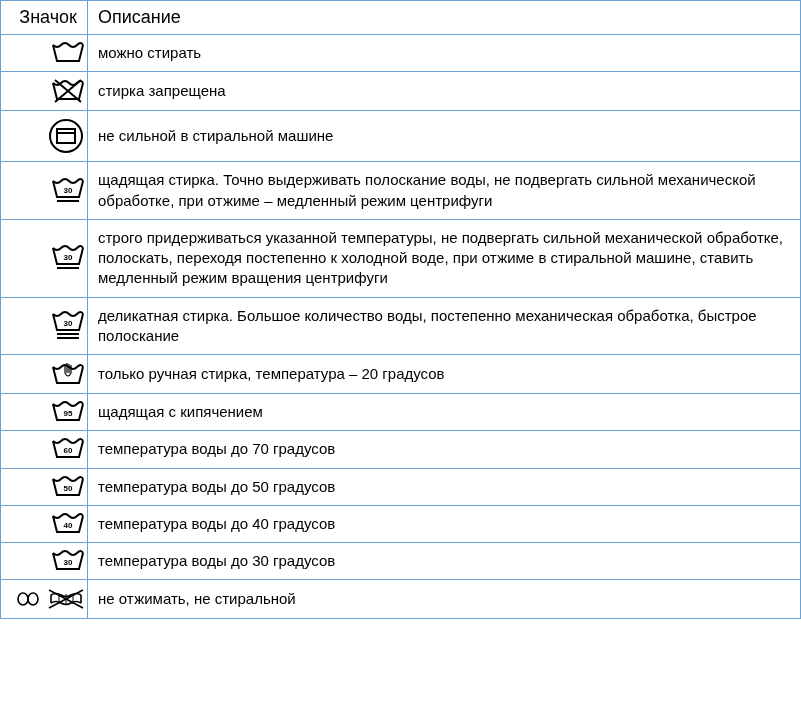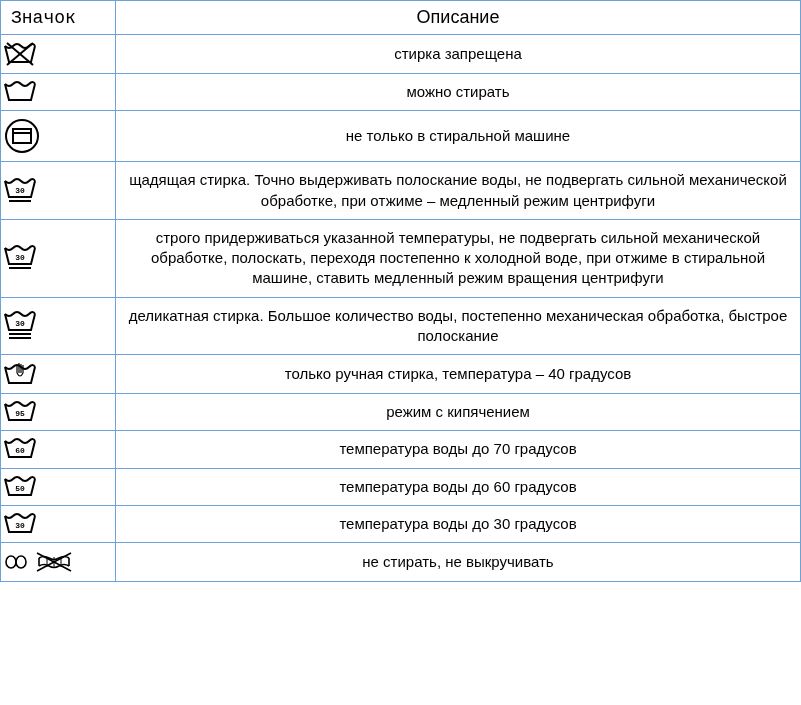--- a/index.html
+++ b/index.html
@@ -9,85 +9,84 @@
       background: #fff;
       color: #000;
       width: 801px;
     }
     table {
       border-collapse: collapse;
       width: 100%;
     }
     th, td {
       border: 1px solid #6ba3d6;
-      text-align: center;
+      text-align: left;
       vertical-align: middle;
       padding: 8px 10px;
     }
     th {
       font-weight: normal;
       font-size: 18px;
       padding: 6px 10px;
     }
     th.icon-header, td.icon-cell {
-      width: 115px;
-      text-align: left;
-      font-family: Liberation Mono, monospace;
+      width: 87px;
+      text-align: right;
     }
     td.icon-cell {
       padding: 6px 2px;
     }
     td.desc-cell {
       line-height: 1.35;
     }
     svg { display: inline-block; vertical-align: middle; }
   </style>
 </head>
 <body>
 
 <table>
   <thead>
     <tr>
       <th class="icon-header">Значок</th>
       <th>Описание</th>
     </tr>
   </thead>
   <tbody>
+
+    <tr>
+      <td class="icon-cell">
+        <svg width="34" height="24" viewBox="0 0 34 24">
+          <path d="M2 4 L6 20 L28 20 L32 4" fill="none" stroke="#000" stroke-width="2"></path>
+          <path d="M2 4 Q6 8 10 4 Q14 0 18 4 Q22 8 26 4 Q30 0 32 4" fill="none" stroke="#000" stroke-width="2"></path>
+        </svg>
+      </td>
+      <td class="desc-cell">можно стирать</td>
+    </tr>
 
     <tr>
       <td class="icon-cell">
         <svg width="34" height="26" viewBox="0 0 34 26">
           <path d="M2 5 L6 21 L28 21 L32 5" fill="none" stroke="#000" stroke-width="2"></path>
           <path d="M2 5 Q6 9 10 5 Q14 1 18 5 Q22 9 26 5 Q30 1 32 5" fill="none" stroke="#000" stroke-width="2"></path>
           <line x1="4" y1="2" x2="30" y2="24" stroke="#000" stroke-width="2"></line>
           <line x1="30" y1="2" x2="4" y2="24" stroke="#000" stroke-width="2"></line>
         </svg>
       </td>
       <td class="desc-cell">стирка запрещена</td>
     </tr>
 
     <tr>
       <td class="icon-cell">
-        <svg width="34" height="24" viewBox="0 0 34 24">
-          <path d="M2 4 L6 20 L28 20 L32 4" fill="none" stroke="#000" stroke-width="2"></path>
-          <path d="M2 4 Q6 8 10 4 Q14 0 18 4 Q22 8 26 4 Q30 0 32 4" fill="none" stroke="#000" stroke-width="2"></path>
-        </svg>
-      </td>
-      <td class="desc-cell">можно стирать</td>
-    </tr>
-
-    <tr>
-      <td class="icon-cell">
         <svg width="38" height="38" viewBox="0 0 38 38">
           <circle cx="19" cy="19" r="16" fill="none" stroke="#000" stroke-width="2"></circle>
           <rect x="10" y="12" width="18" height="14" fill="none" stroke="#000" stroke-width="2"></rect>
           <line x1="10" y1="16" x2="28" y2="16" stroke="#000" stroke-width="2"></line>
         </svg>
       </td>
-      <td class="desc-cell">не только в стиральной машине</td>
+      <td class="desc-cell">не сильной в стиральной машине</td>
     </tr>
 
     <tr>
       <td class="icon-cell">
         <svg width="34" height="28" viewBox="0 0 34 28">
           <path d="M2 4 L6 20 L28 20 L32 4" fill="none" stroke="#000" stroke-width="2"></path>
           <path d="M2 4 Q6 8 10 4 Q14 0 18 4 Q22 8 26 4 Q30 0 32 4" fill="none" stroke="#000" stroke-width="2"></path>
           <text x="17" y="16" font-size="8" font-weight="bold" text-anchor="middle">30</text>
           <line x1="6" y1="24" x2="28" y2="24" stroke="#000" stroke-width="2"></line>
         </svg>
@@ -121,32 +120,32 @@
     </tr>
 
     <tr>
       <td class="icon-cell">
         <svg width="34" height="26" viewBox="0 0 34 26">
           <path d="M2 6 L6 22 L28 22 L32 6" fill="none" stroke="#000" stroke-width="2"></path>
           <path d="M2 6 Q6 10 10 6 Q14 2 18 6 Q22 10 26 6 Q30 2 32 6" fill="none" stroke="#000" stroke-width="2"></path>
           <path d="M14 4 L14 12 M16 2 L16 12 M18 3 L18 12 M20 4 L20 12 M14 12 Q17 18 20 12" fill="none" stroke="#000" stroke-width="1.2"></path>
         </svg>
       </td>
-      <td class="desc-cell">только ручная стирка, температура – 40 градусов</td>
+      <td class="desc-cell">только ручная стирка, температура – 20 градусов</td>
     </tr>
 
     <tr>
       <td class="icon-cell">
         <svg width="34" height="24" viewBox="0 0 34 24">
           <path d="M2 4 L6 20 L28 20 L32 4" fill="none" stroke="#000" stroke-width="2"></path>
           <path d="M2 4 Q6 8 10 4 Q14 0 18 4 Q22 8 26 4 Q30 0 32 4" fill="none" stroke="#000" stroke-width="2"></path>
           <text x="17" y="16" font-size="8" font-weight="bold" text-anchor="middle">95</text>
         </svg>
       </td>
-      <td class="desc-cell">режим с кипячением</td>
+      <td class="desc-cell">щадящая с кипячением</td>
     </tr>
 
     <tr>
       <td class="icon-cell">
         <svg width="34" height="24" viewBox="0 0 34 24">
           <path d="M2 4 L6 20 L28 20 L32 4" fill="none" stroke="#000" stroke-width="2"></path>
           <path d="M2 4 Q6 8 10 4 Q14 0 18 4 Q22 8 26 4 Q30 0 32 4" fill="none" stroke="#000" stroke-width="2"></path>
           <text x="17" y="16" font-size="8" font-weight="bold" text-anchor="middle">60</text>
         </svg>
       </td>
@@ -154,23 +153,33 @@
     </tr>
 
     <tr>
       <td class="icon-cell">
         <svg width="34" height="24" viewBox="0 0 34 24">
           <path d="M2 4 L6 20 L28 20 L32 4" fill="none" stroke="#000" stroke-width="2"></path>
           <path d="M2 4 Q6 8 10 4 Q14 0 18 4 Q22 8 26 4 Q30 0 32 4" fill="none" stroke="#000" stroke-width="2"></path>
           <text x="17" y="16" font-size="8" font-weight="bold" text-anchor="middle">50</text>
         </svg>
       </td>
-      <td class="desc-cell">температура воды до 60 градусов</td>
-    </tr>
-
+      <td class="desc-cell">температура воды до 50 градусов</td>
+    </tr>
+
+    <tr>
+      <td class="icon-cell">
+        <svg width="34" height="24" viewBox="0 0 34 24">
+          <path d="M2 4 L6 20 L28 20 L32 4" fill="none" stroke="#000" stroke-width="2"></path>
+          <path d="M2 4 Q6 8 10 4 Q14 0 18 4 Q22 8 26 4 Q30 0 32 4" fill="none" stroke="#000" stroke-width="2"></path>
+          <text x="17" y="16" font-size="8" font-weight="bold" text-anchor="middle">40</text>
+        </svg>
+      </td>
+      <td class="desc-cell">температура воды до 40 градусов</td>
+    </tr>
 
     <tr>
       <td class="icon-cell">
         <svg width="34" height="24" viewBox="0 0 34 24">
           <path d="M2 4 L6 20 L28 20 L32 4" fill="none" stroke="#000" stroke-width="2"></path>
           <path d="M2 4 Q6 8 10 4 Q14 0 18 4 Q22 8 26 4 Q30 0 32 4" fill="none" stroke="#000" stroke-width="2"></path>
           <text x="17" y="16" font-size="8" font-weight="bold" text-anchor="middle">30</text>
         </svg>
       </td>
       <td class="desc-cell">температура воды до 30 градусов</td>
@@ -186,16 +195,16 @@
             <path d="M4 17 Q9 14 14 17 Q19 20 24 17 Q29 14 34 17" fill="none" stroke="#000" stroke-width="1.6"></path>
             <path d="M4 9 L4 17 M34 9 L34 17" stroke="#000" stroke-width="1.6"></path>
             <line x1="12" y1="8" x2="12" y2="18" stroke="#000" stroke-width="1"></line>
             <line x1="19" y1="8" x2="19" y2="18" stroke="#000" stroke-width="1"></line>
             <line x1="26" y1="8" x2="26" y2="18" stroke="#000" stroke-width="1"></line>
             <line x1="2" y1="4" x2="36" y2="22" stroke="#000" stroke-width="1.6"></line>
             <line x1="36" y1="4" x2="2" y2="22" stroke="#000" stroke-width="1.6"></line>
           </g>
         </svg>
       </td>
-      <td class="desc-cell">не стирать, не выкручивать</td>
+      <td class="desc-cell">не отжимать, не стиральной</td>
     </tr>
   </tbody>
 </table>
 
 </body></html>

